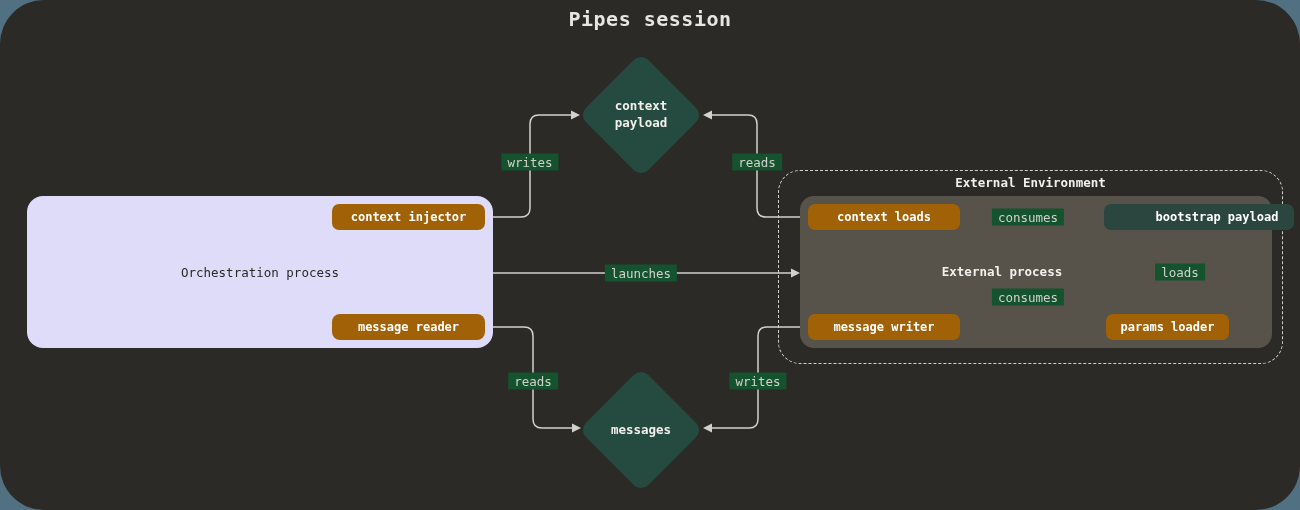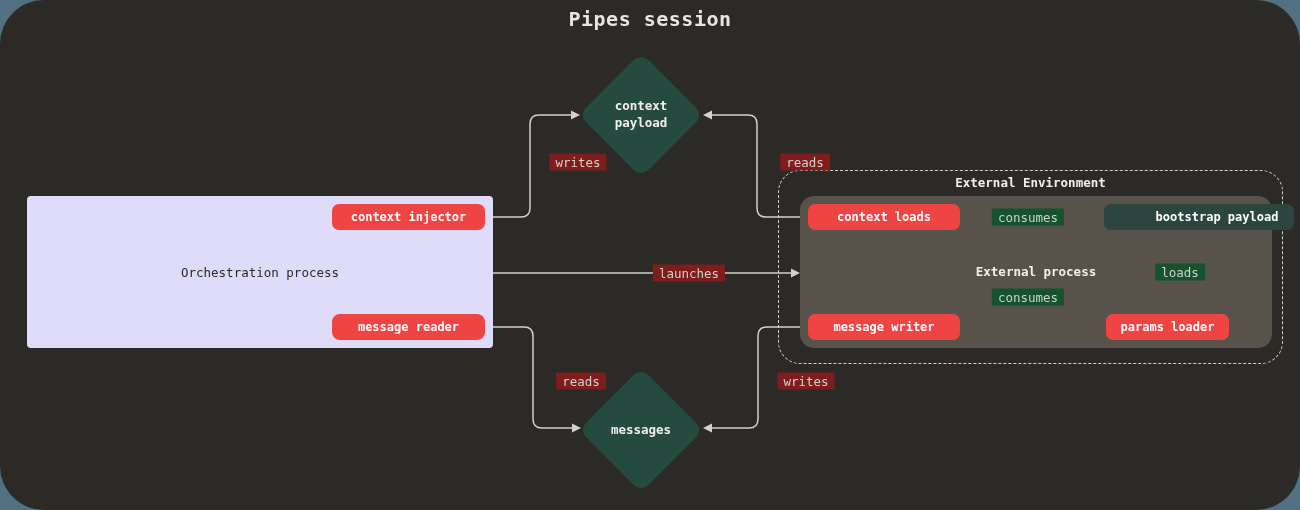--- a/index.html
+++ b/index.html
@@ -11,41 +11,41 @@
   svg.edges path{fill:none;stroke:#d3d1cd;stroke-width:1.5;}
   svg.edges polygon{fill:#d3d1cd;stroke:none;}
 
   .diamond{position:absolute;width:88px;height:88px;background:#254a40;border-radius:10px;
            transform:rotate(45deg);}
   .diamond .dlabel{position:absolute;inset:0;display:flex;align-items:center;justify-content:center;
            transform:rotate(-45deg);color:#f2f0ec;font-weight:bold;font-size:12.5px;line-height:1.35;
            white-space:pre-line;text-align:center;}
 
   .orch{position:absolute;left:27px;top:196px;width:466px;height:152px;background:#dedcf9;
-        border-radius:4px;}
+        border-radius:16px;}
   .orch .olabel{position:absolute;inset:0;display:flex;align-items:center;justify-content:center;
         color:#2a2825;font-size:12.5px;}
 
-  .chip{position:absolute;height:26px;border-radius:7px;background:#ef4444;color:#ffffff;
+  .chip{position:absolute;height:26px;border-radius:7px;background:#a16207;color:#ffffff;
         font-size:12px;font-weight:bold;display:flex;align-items:center;justify-content:center;
         border:none;padding:0;font-family:inherit;cursor:pointer;}
   .chip.green{background:#2a463e;cursor:default;padding-left:36px;}
 
   .dashedbox{position:absolute;left:778px;top:170px;width:505px;height:194px;border-radius:22px;
         border:1.5px dashed #d3d1cd;box-sizing:border-box;}
   .envlabel{position:absolute;left:778px;top:175px;width:505px;text-align:center;color:#f2f0ec;
         font-size:12.5px;font-weight:bold;}
   .graybox{position:absolute;left:800px;top:196px;width:472px;height:152px;background:#57534b;
         border-radius:14px;}
-  .proclabel{position:absolute;left:800px;top:264px;width:472px;text-align:center;color:#f2f0ec;
+  .proclabel{position:absolute;left:800px;top:264px;width:404px;text-align:center;color:#f2f0ec;
         font-size:12.5px;font-weight:bold;}
 
   .elabel{position:absolute;transform:translate(-50%,-50%);color:#d3d1cd;font-size:12.5px;
         padding:1px 6px;white-space:nowrap;}
-  .elabel.on-dark{background:#7f1d1d;margin-left:48px;}
+  .elabel.on-dark{background:#14532d;}
   .elabel.on-gray{background:#14532d;}
 </style>
 </head>
 <body>
 
 <div class="stage">
   <div class="canvas"></div>
 
   <div class="title">Pipes session</div>
 

